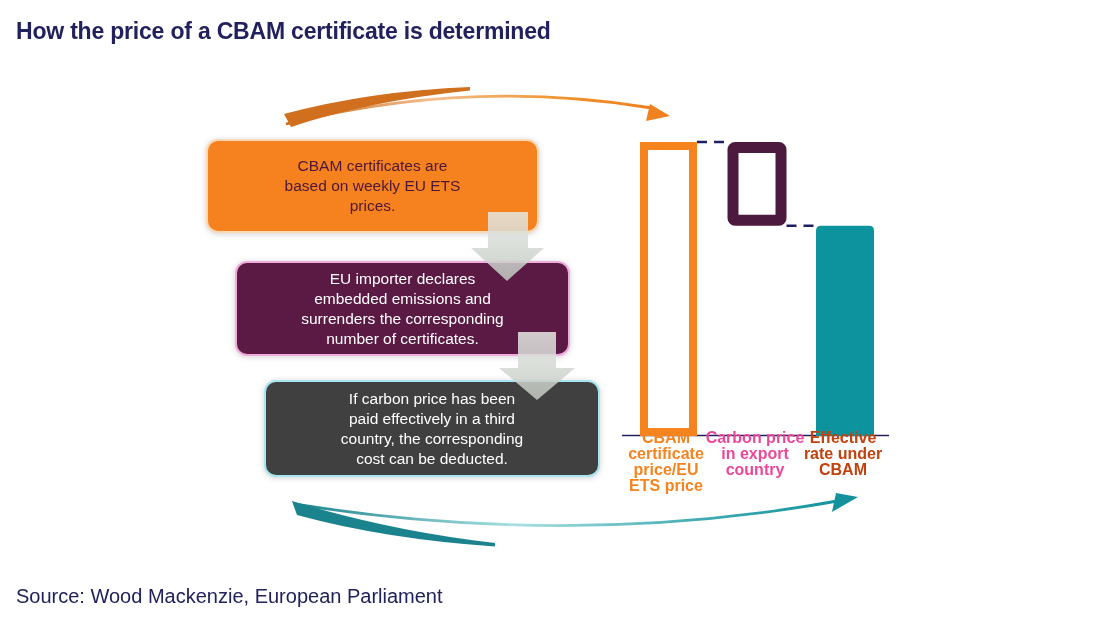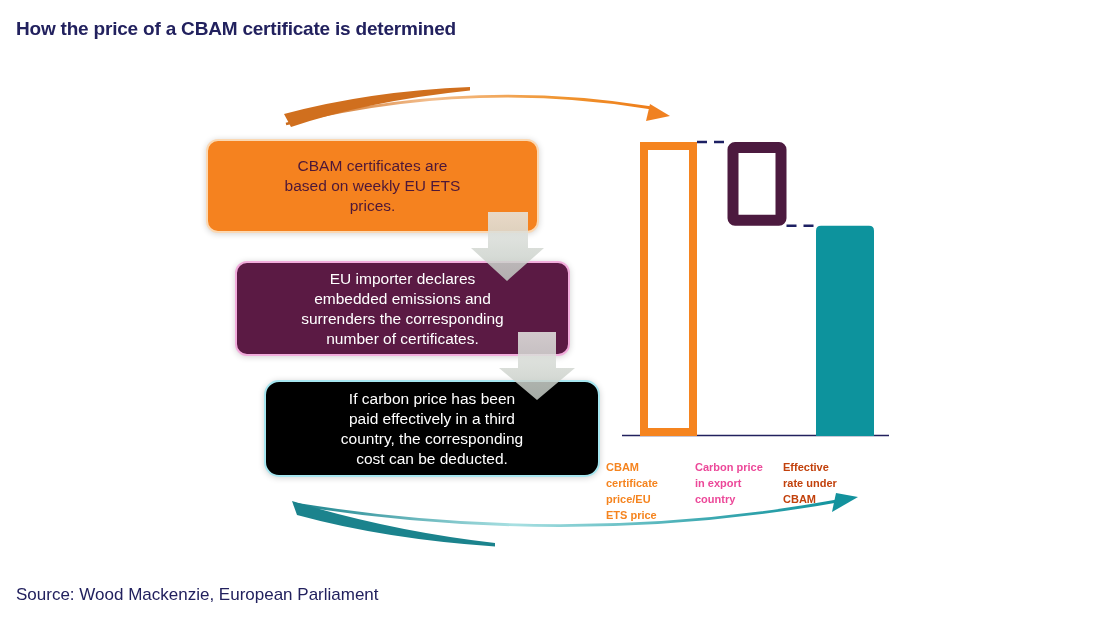--- a/index.html
+++ b/index.html
@@ -8,44 +8,44 @@
     font-family:"Liberation Sans",sans-serif;
     position:relative;overflow:hidden;
   }
   .stage{position:absolute;inset:0;width:1114px;height:627px;}
   .svg-layer{position:absolute;left:0;top:0;width:1114px;height:627px;pointer-events:none;}
   .decor{z-index:1;}
   .arrows{z-index:3;}
 
   .page-title{
     position:absolute;left:16px;top:18px;
-    font-size:19px;font-weight:700;color:#22215E;letter-spacing:-0.2px;
+    font-size:23px;font-weight:700;color:#22215E;letter-spacing:-0.2px;
     z-index:2;
   }
   .source-text{
     position:absolute;left:16px;top:585px;
-    font-size:17px;color:#22215E;z-index:2;
+    font-size:20px;color:#22215E;z-index:2;
   }
 
   .flow-box{
     position:absolute;z-index:2;box-sizing:border-box;
     border:2px solid transparent;border-radius:12px;
     display:flex;align-items:center;justify-content:center;
     text-align:center;white-space:pre-line;
     font-size:15.5px;line-height:20px;
     box-shadow:0 1px 6px rgba(0,0,0,0.18);
   }
   .box0{left:206px;top:139px;width:333px;height:94px;}
   .box1{left:235px;top:261px;width:335px;height:95px;}
   .box2{left:264px;top:380px;width:336px;height:97px;}
 
   .bar-label{
-    position:absolute;top:459px;width:120px;z-index:2;
-    white-space:pre-line;
-    font-size:11px;font-weight:700;line-height:16px;
+    position:absolute;top:430px;width:120px;z-index:2;
+    text-align:center;white-space:pre-line;
+    font-size:16px;font-weight:700;line-height:16px;
   }
   .bl0{left:606px;}
   .bl1{left:695px;}
   .bl2{left:783px;}
 </style>
 </head>
 <body>
 
 <div class="stage">
 
@@ -88,21 +88,21 @@
       </g>
   </svg>
 
   <div class="flow-box box1" style="background: rgb(91, 26, 68); border-color: rgb(242, 172, 220); color: rgb(255, 255, 255);">EU importer declares
 embedded emissions and
 surrenders the corresponding
 number of certificates.</div>
   <div class="flow-box box0" style="background: rgb(245, 130, 31); border-color: rgb(251, 216, 178); color: rgb(77, 23, 56);">CBAM certificates are
 based on weekly EU ETS
 prices.</div>
-  <div class="flow-box box2" style="background: #000000; border-color: rgb(166, 230, 240); color: rgb(255, 255, 255); border-radius: 15px;">If carbon price has been
+  <div class="flow-box box2" style="background: #404040; border-color: rgb(166, 230, 240); color: rgb(255, 255, 255);">If carbon price has been
 paid effectively in a third
 country, the corresponding
 cost can be deducted.</div>
 
   <div class="bar-label bl0" style="color: rgb(245, 132, 31);">CBAM
 certificate
 price/EU
 ETS price</div>
   <div class="bar-label bl1" style="color: #ec4899;">Carbon price
 in export

